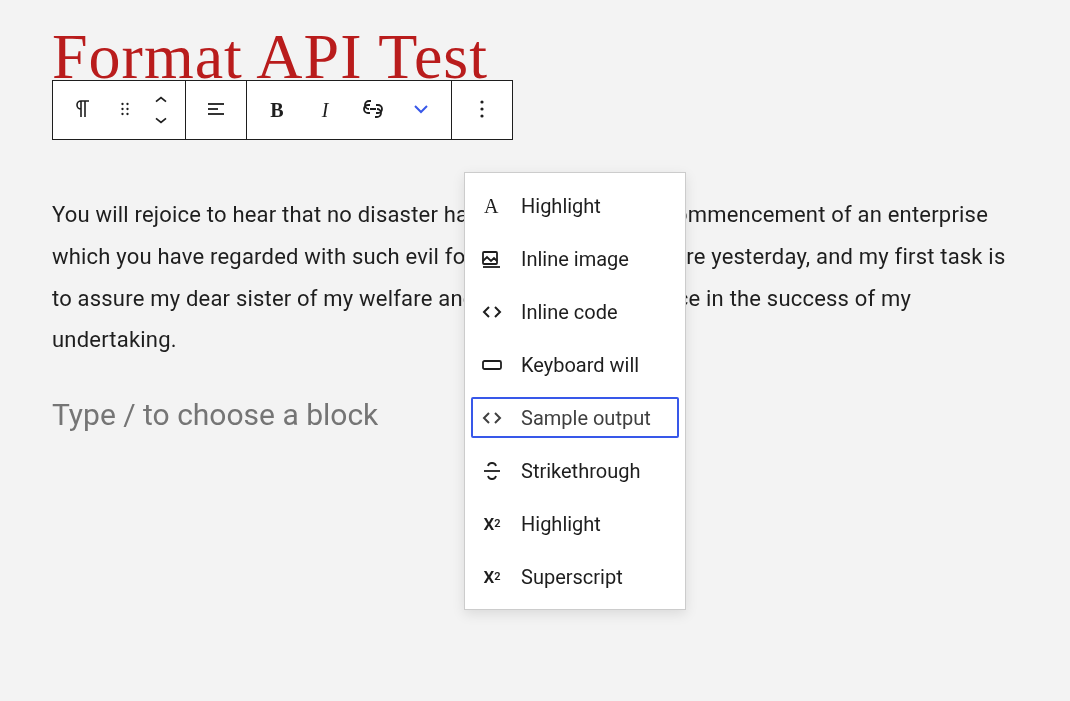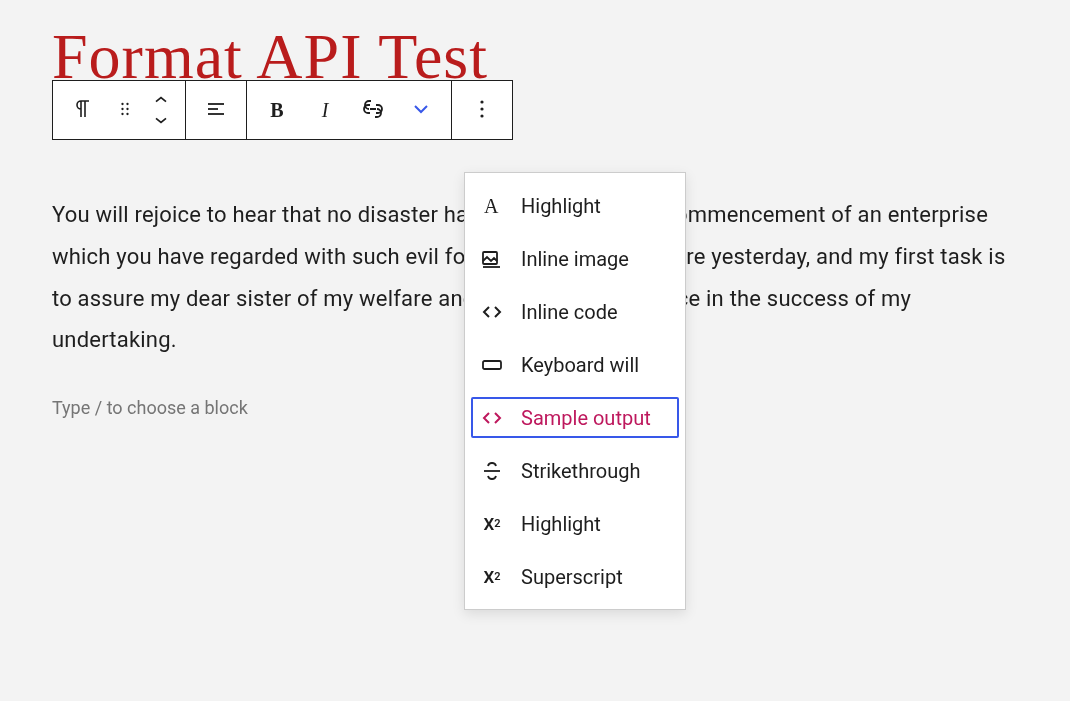--- a/index.html
+++ b/index.html
@@ -56,21 +56,21 @@
     .toolbar-btn.narrow svg { width: 20px; height: 20px; }
     .body-text {
       margin-top: 100px;
       font-size: 22px;
       color: #1e1e1e;
       line-height: 1.9;
       letter-spacing: 0.2px;
     }
     .placeholder {
       margin-top: 36px;
-      font-size: 18px;
+      font-size: 30px;
       color: #757575;
     }
     .dropdown {
       position: absolute;
       top: 172px;
       left: 464px;
       width: 222px;
       background: #fff;
       border: 1px solid #ccc;
       box-shadow: 0 4px 12px rgba(0,0,0,0.1);
@@ -82,21 +82,21 @@
       align-items: center;
       height: 53px;
       padding: 0 12px;
       cursor: pointer;
       color: #1e1e1e;
     }
     .dropdown-item.selected {
       outline: 2px solid #3858e9;
       outline-offset: -8px;
       border-radius: 8px;
-      color: #be185d;
+      color: #404040;
     }
     .dropdown-item .di-icon {
       width: 30px;
       height: 30px;
       display: flex;
       align-items: center;
       justify-content: center;
       margin-right: 14px;
       flex-shrink: 0;
     }

